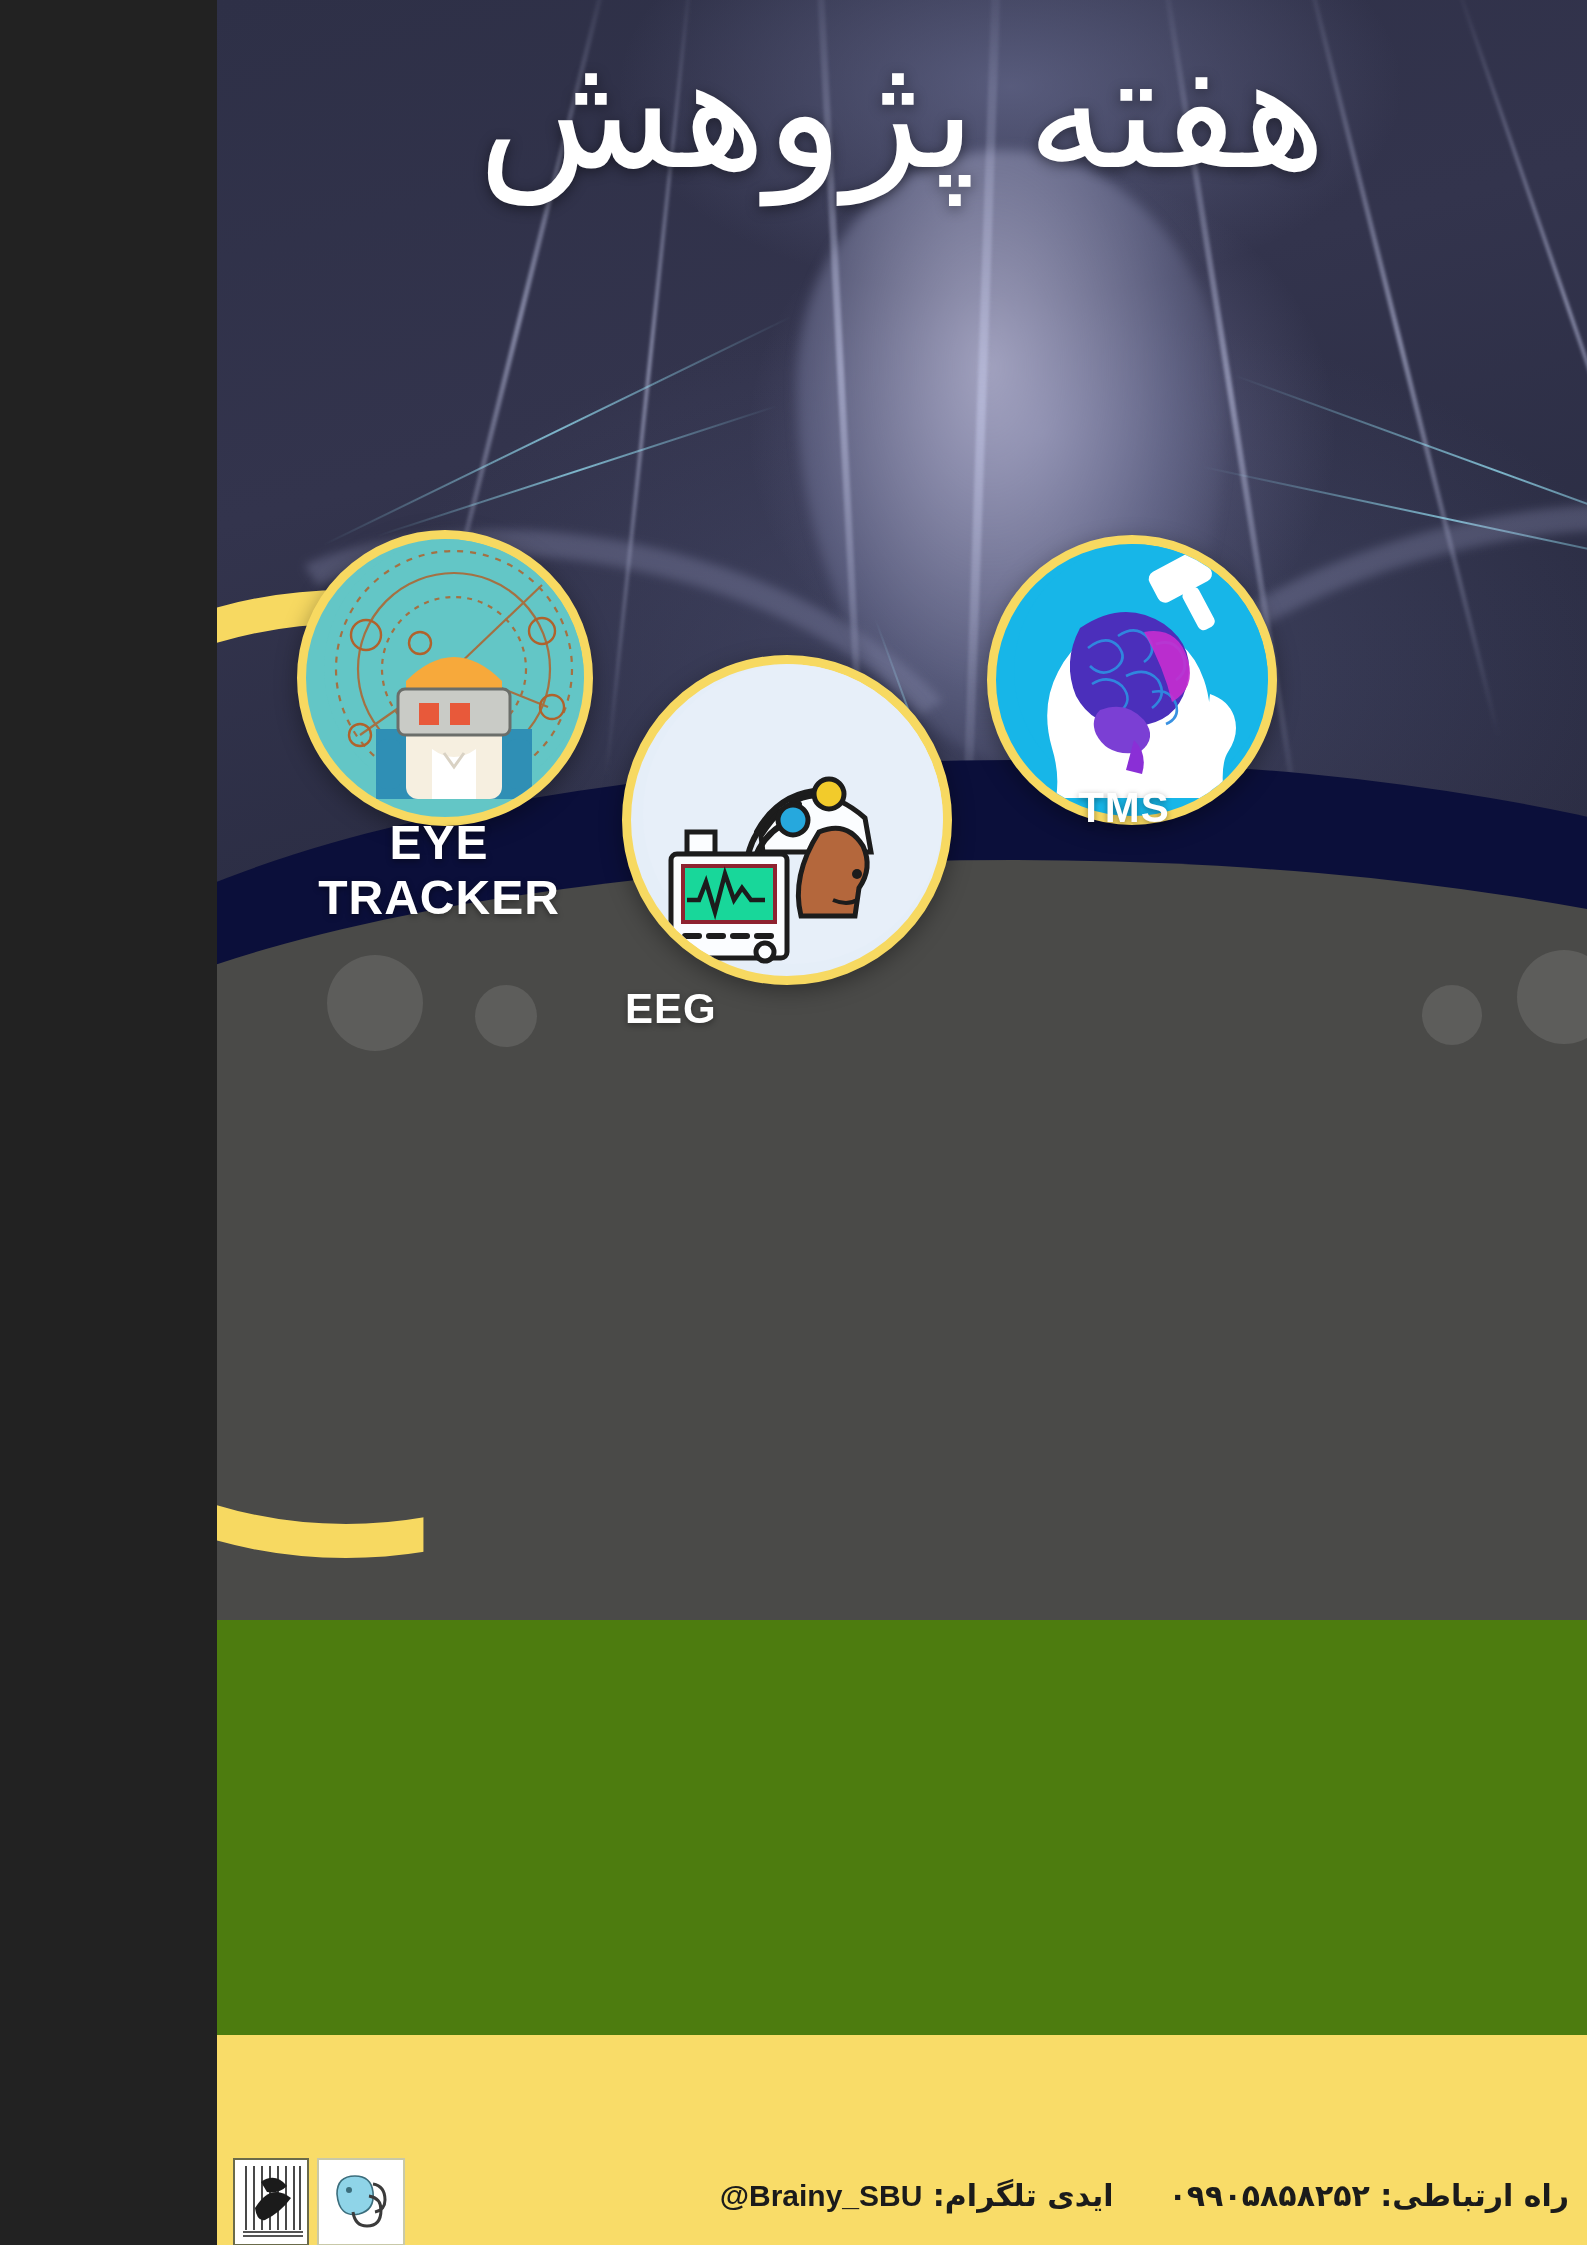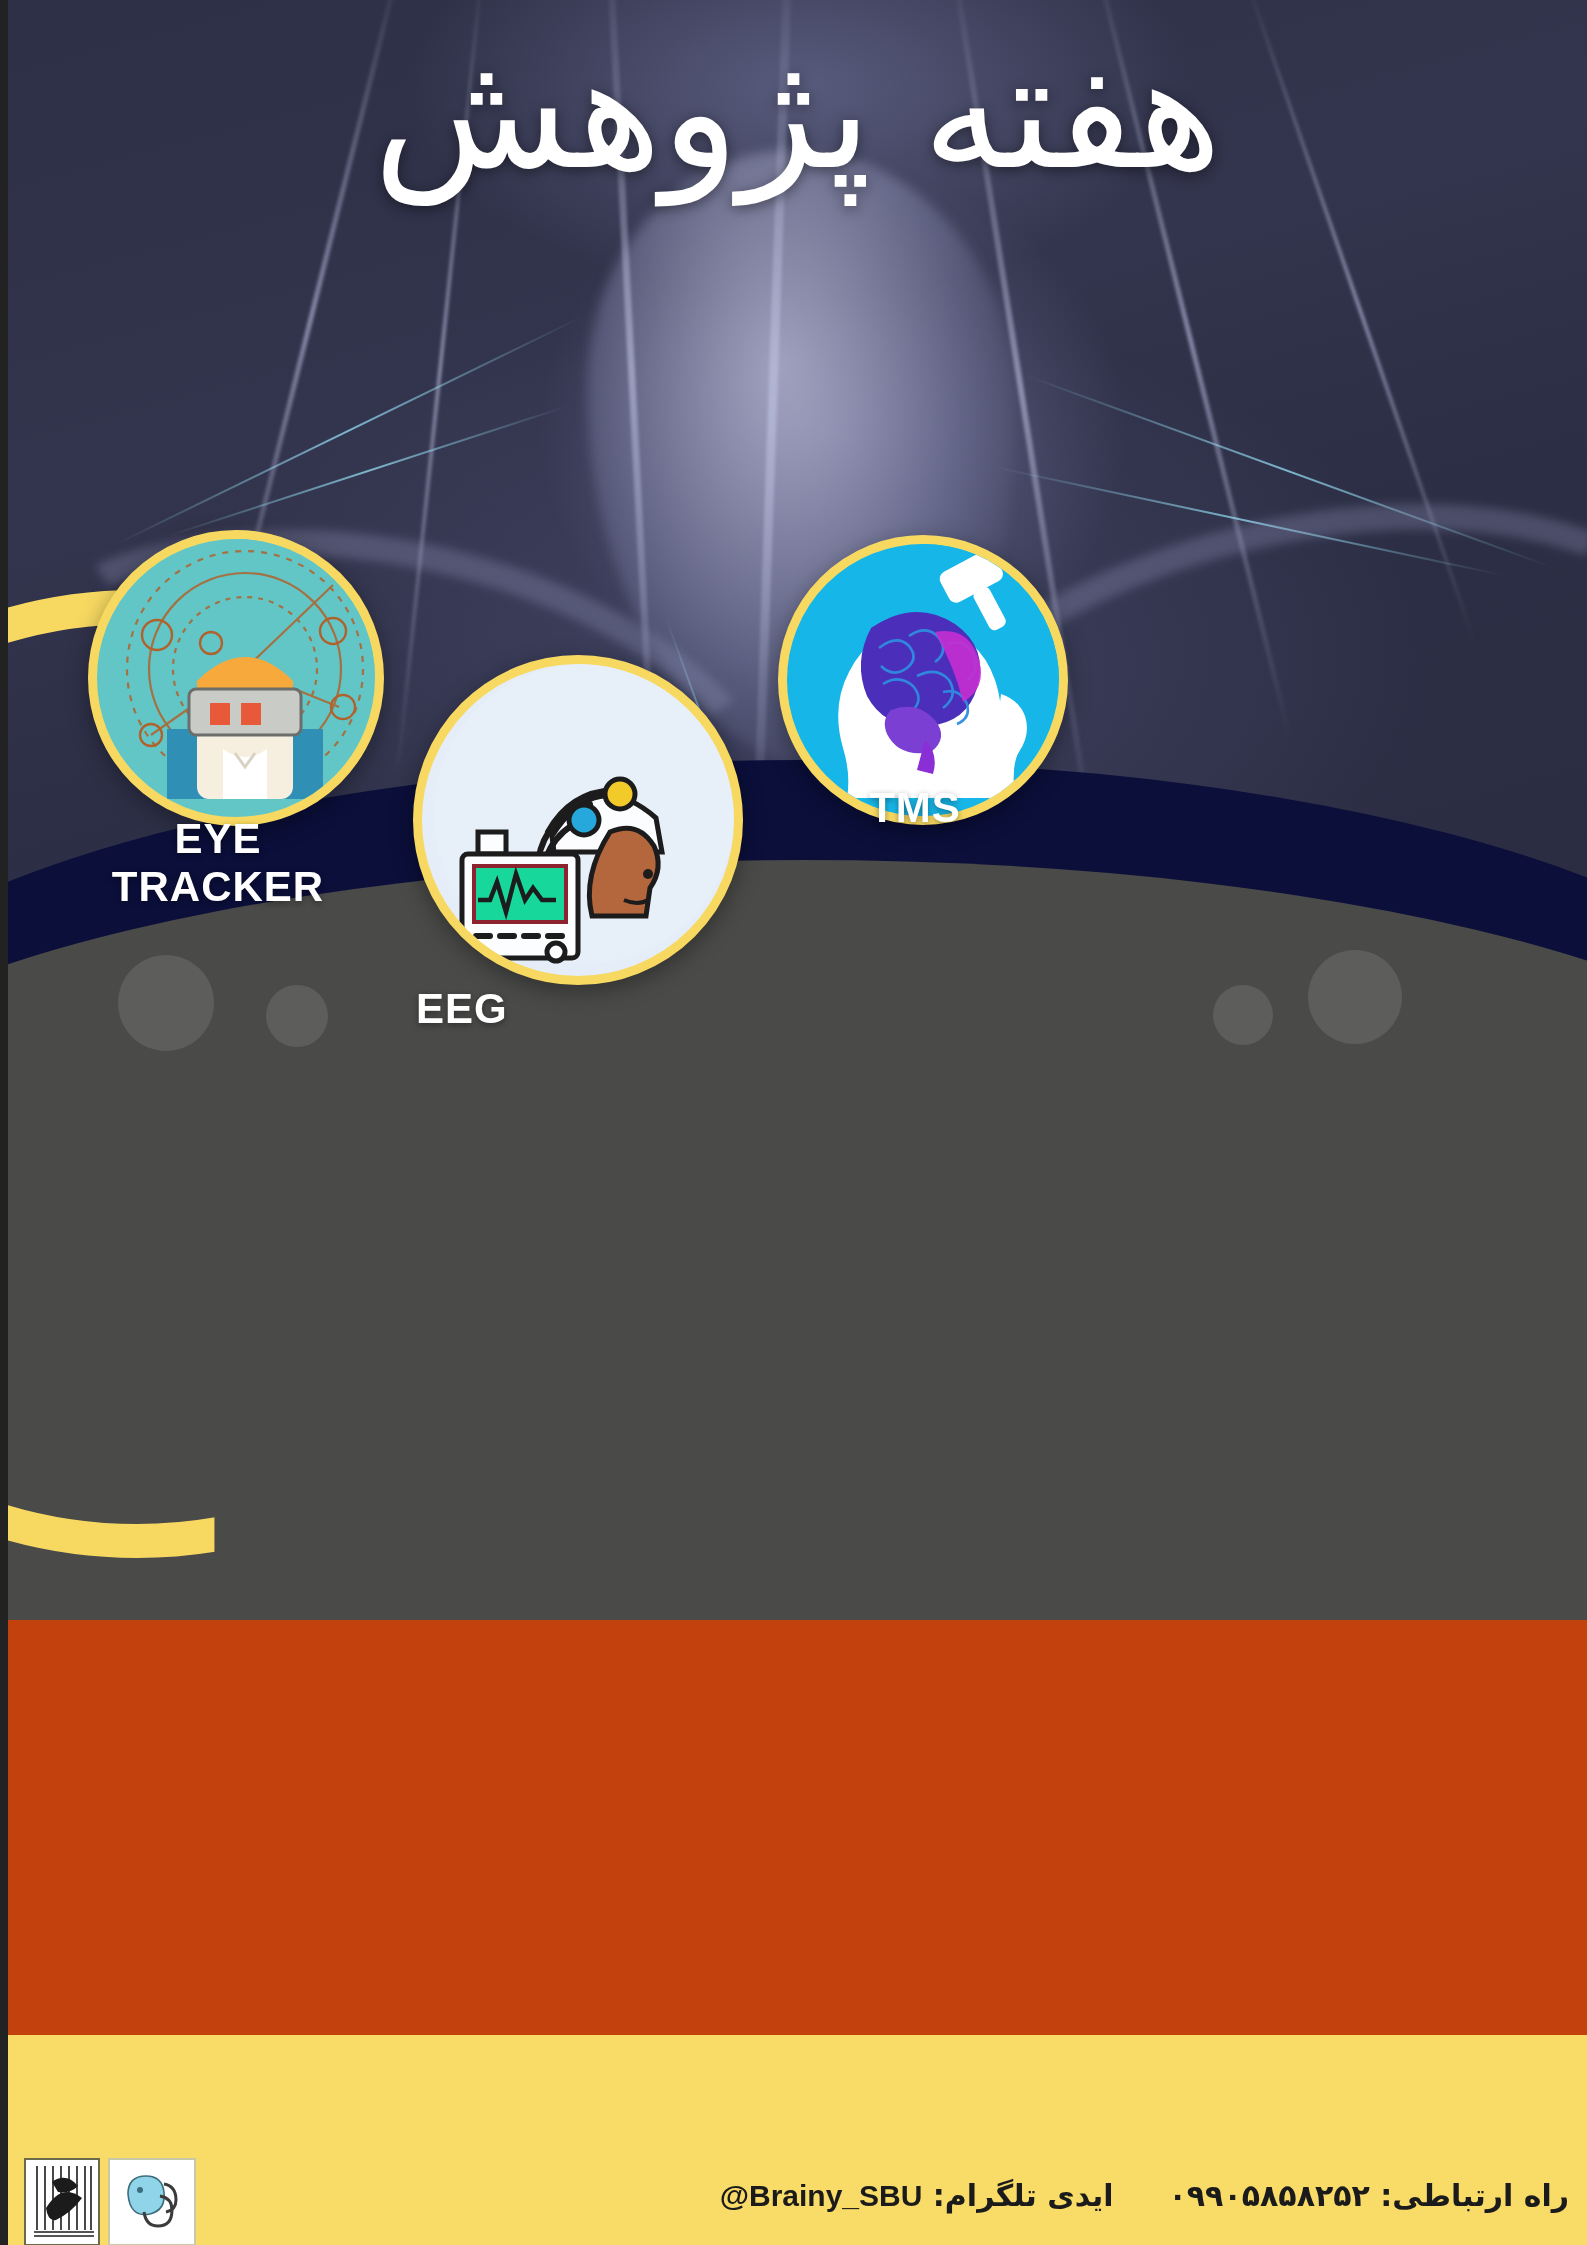--- a/index.html
+++ b/index.html
@@ -1,23 +1,23 @@
 <!DOCTYPE html>
 <html lang="fa" dir="rtl"><head>
 <meta charset="utf-8">
 <title>Research Week Poster</title>
 <style>
   html,body{margin:0;padding:0;background:#222;}
   body{font-family:"DejaVu Sans","Liberation Sans",sans-serif;}
 
   .poster{
     position:relative;
-    width:1579px;height:2245px;
+    width:1370px;height:2245px;
     overflow:hidden;
-    background:#c2410c;
+    background:#4d7c0f;
   }
 
   
   .hero{
     position:absolute;left:0;top:0;width:1587px;height:1080px;
     background:
       radial-gradient(ellipse 560px 300px at 50% 8%, rgba(120,125,165,.55), rgba(120,125,165,0) 70%),
       radial-gradient(ellipse 420px 380px at 52% 40%, rgba(150,150,195,.50), rgba(120,125,165,0) 70%),
       radial-gradient(ellipse 900px 500px at 50% 62%, rgba(95,100,140,.40), rgba(60,62,90,0) 72%),
       linear-gradient(165deg,#2e3047 0%,#33344d 35%,#2c2e45 60%,#2b2c42 100%);
@@ -94,21 +94,21 @@
   }
   .badge-eye{left:80px;top:530px;width:278px;height:278px;background:#63c6c6;}
   .badge-eeg{left:405px;top:655px;width:312px;height:312px;background:#e5eef8;}
   .badge-tms{left:770px;top:535px;width:272px;height:272px;background:#17b6e8;}
 
   .badge-label{
     position:absolute;color:#fff;font-weight:bold;
     font-family:"Liberation Sans",sans-serif;direction:ltr;
     letter-spacing:1px;text-shadow:0 2px 6px rgba(0,0,0,.4);
   }
-  .lbl-eye{left:60px;top:815px;width:300px;text-align:center;font-size:42px;}
+  .lbl-eye{left:72px;top:815px;width:300px;text-align:center;font-size:48px;}
   .lbl-eeg{left:408px;top:985px;width:310px;text-align:left;font-size:42px;}
   .lbl-tms{left:772px;top:784px;width:270px;text-align:center;font-size:42px;}
 
   
   .dot{position:absolute;border-radius:50%;background:#5d5d5b;}
 
   
   .info{
     position:absolute;left:0;top:1090px;width:1587px;height:940px;
   }

